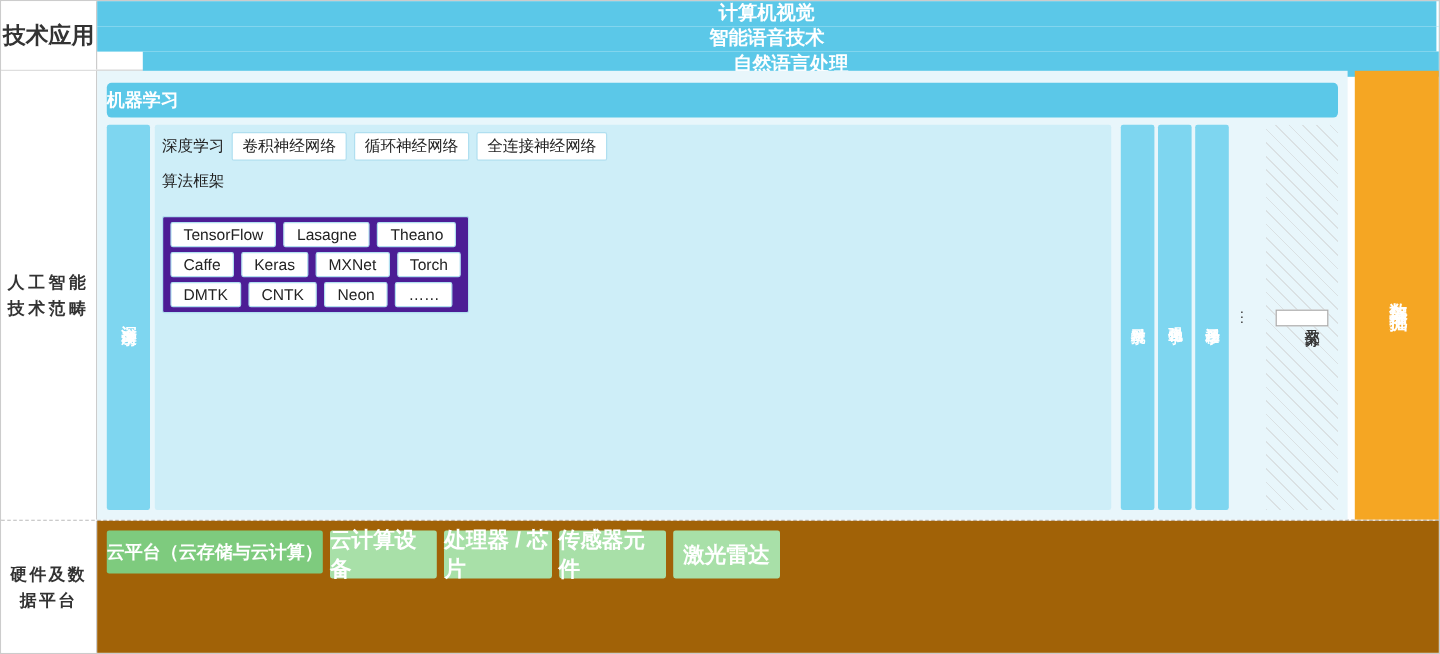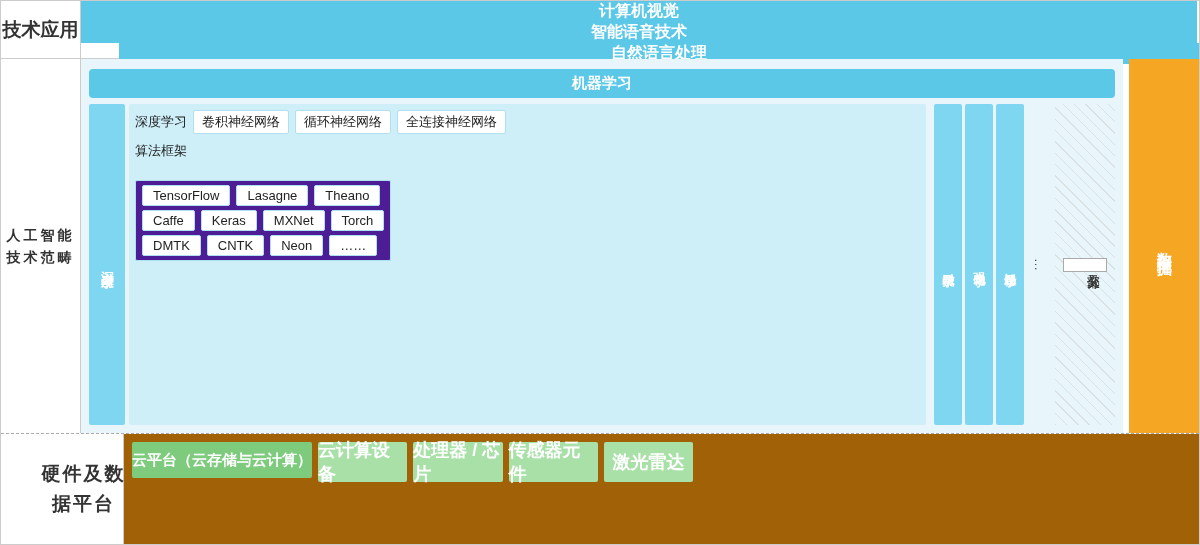--- a/index.html
+++ b/index.html
@@ -96,21 +96,21 @@
       flex-direction: column;
       padding: 10px 8px 8px 8px;
       background: #e8f6fb;
     }
 
     .machine-learning-header {
       background: #5bc8e8;
       color: #fff;
       font-size: 15px;
       font-weight: bold;
-      text-align: center;
+      text-align: left;
       padding: 5px 0;
       margin-bottom: 6px;
       border-radius: 4px;
     }
 
     .ml-body {
       flex: 1;
       display: flex;
       flex-direction: row;
       gap: 4px;
@@ -432,21 +432,21 @@
           <div class="crosshatch-label">交叉部分</div>
         </div>
 
       </div>
     </div>
 
     <div class="data-mining-col">数据挖掘</div>
   </div>
 
   <div class="section-hardware">
-    <div class="hw-label" style="white-space: pre; writing-mode: horizontal-tb; text-align: center; line-height: 1.6; font-size: 19px; margin-left: 43px;">硬件及数
+    <div class="hw-label" style="white-space: pre; writing-mode: horizontal-tb; text-align: center; line-height: 1.6; font-size: 14px;">硬件及数
 据平台</div>
     <div class="hw-content">
       <div class="cloud-platform-row">云平台（云存储与云计算）</div>
       <div class="hw-cells-row">
         <div class="hw-cell">云计算设备</div>
         <div class="hw-cell">处理器 / 芯片</div>
         <div class="hw-cell">传感器元件</div>
         <div class="hw-cell">激光雷达</div>
       </div>
     </div>

